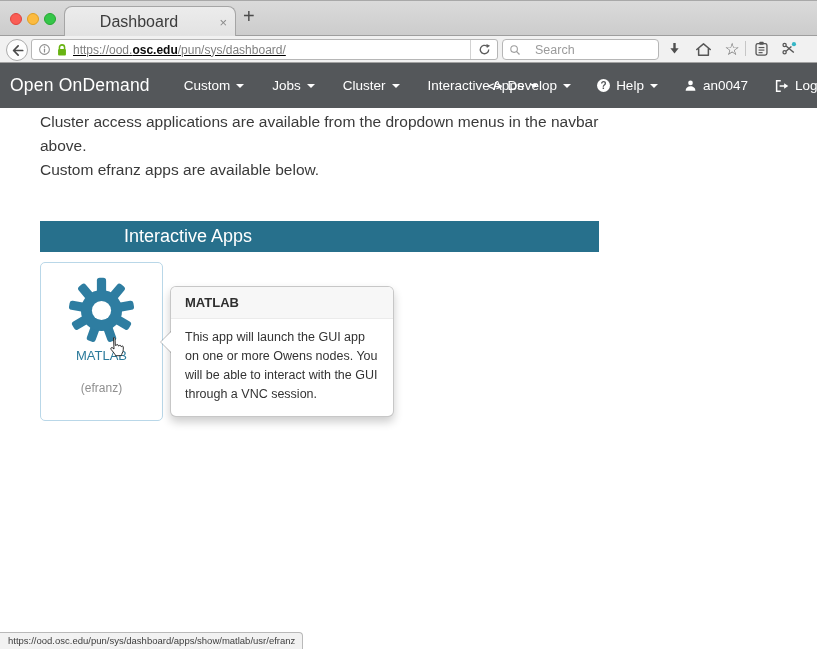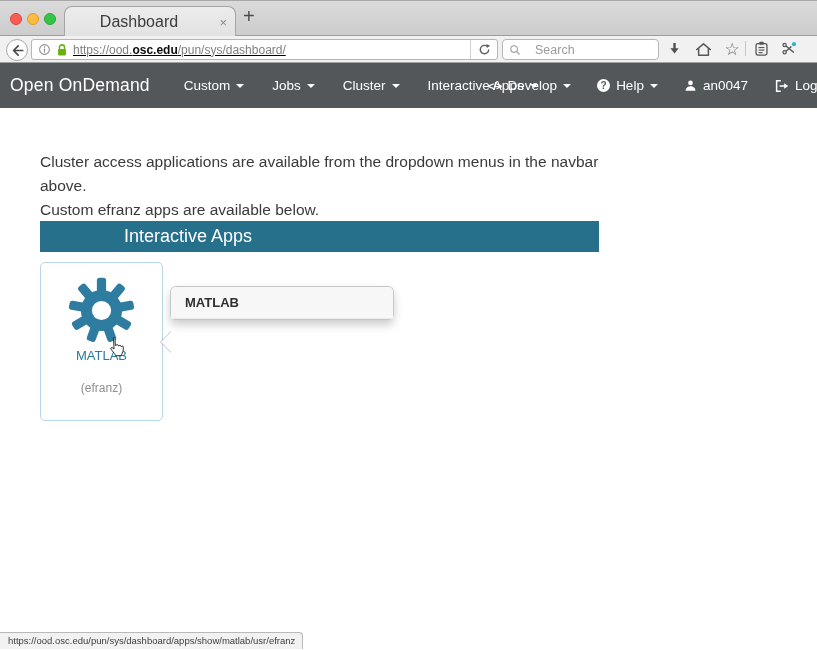--- a/index.html
+++ b/index.html
@@ -60,21 +60,21 @@
   .caret{width:0;height:0;border-left:4px solid transparent;border-right:4px solid transparent;
     border-top:4px solid #fff;display:inline-block;}
   .nav-right{position:absolute;right:-26px;top:0;height:100%;display:flex;align-items:center;gap:26px;
     font-size:13.5px;}
   .nav-right .nav-link{display:flex;align-items:center;gap:6px;white-space:nowrap;}
   .code-glyph{font-size:10.5px;letter-spacing:-.5px;font-weight:bold;}
   .qmark{width:13px;height:13px;border-radius:50%;background:#fff;color:var(--color-navbar_bg,#54575a);
     font-size:10px;font-weight:bold;display:flex;align-items:center;justify-content:center;line-height:1;}
 
   
-  .intro{position:absolute;left:40px;top:110px;width:570px;font-size:15.5px;line-height:24px;color:#3a3a3a;margin-top:40px;}
+  .intro{position:absolute;left:40px;top:110px;width:570px;font-size:15.5px;line-height:24px;color:#3a3a3a;}
   .intro p{margin:0;}
   .section-header{position:absolute;left:40px;top:221px;width:559px;height:31px;box-sizing:border-box;
     background:var(--color-section_header_bg,#27708c);color:#fff;font-size:18px;
     display:flex;align-items:center;padding-left:84px;}
   .app-card{position:absolute;left:40px;top:262px;width:123px;height:159px;box-sizing:border-box;
     background:#fff;border:1px solid var(--color-card_border,#b9d7e8);border-radius:5px;text-align:center;}
   .gear-wrap{margin-top:12px;height:72px;display:flex;justify-content:center;}
   .app-link{display:block;margin-top:1px;font-size:13px;color:var(--color-app_link,#2b7a9b);text-decoration:none;}
   .shared{margin-top:16px;font-size:12px;line-height:18px;color:#8f8f8f;}
 
@@ -265,20 +265,21 @@
     <a class="app-link" href="#">MATLAB</a>
     <div class="shared">
       <div>(efranz)</div>
     </div>
   </div>
 
   <div class="popover">
     <div class="pop-arrow-outer"></div>
     <div class="pop-arrow-inner"></div>
     <div class="pop-title">MATLAB</div>
+    <div class="pop-body">This app will launch the GUI app on one or more Owens nodes. You will be able to interact with the GUI through a VNC session.</div>
   </div>
 
   <span class="cursor">
     <svg width="20" height="22" viewBox="0 0 24 26">
       <path d="M9 2 C9.1 1.2 10.7 1.5 10.8 3.0 L11.2 11.1 L12.3 11.0 C12.4 9.8 14.3 9.6 14.6 10.9 L14.8 11.8 L15.7 11.7 C15.9 10.6 17.7 10.6 17.9 11.8 L18 12.5 L18.8 12.5 C19 11.5 20.6 11.6 20.7 12.8 C20.8 14.4 20.9 16.8 20.4 18.3 C19.9 19.7 19 20.7 18.8 22.0 L18.6 23.3 L11.4 23.5 C11.1 22.4 10.6 21.5 9.9 20.6 L6.2 16.0 C4.9 14.4 6.9 12.8 8.3 14.2 L9.6 15.5 Z" fill="#ffffff" stroke="#1d1d1d" stroke-width="1.1" stroke-linejoin="round"></path>
     </svg>
   </span>
 
   <div class="statusbar">https://ood.osc.edu/pun/sys/dashboard/apps/show/matlab/usr/efranz</div>
 

